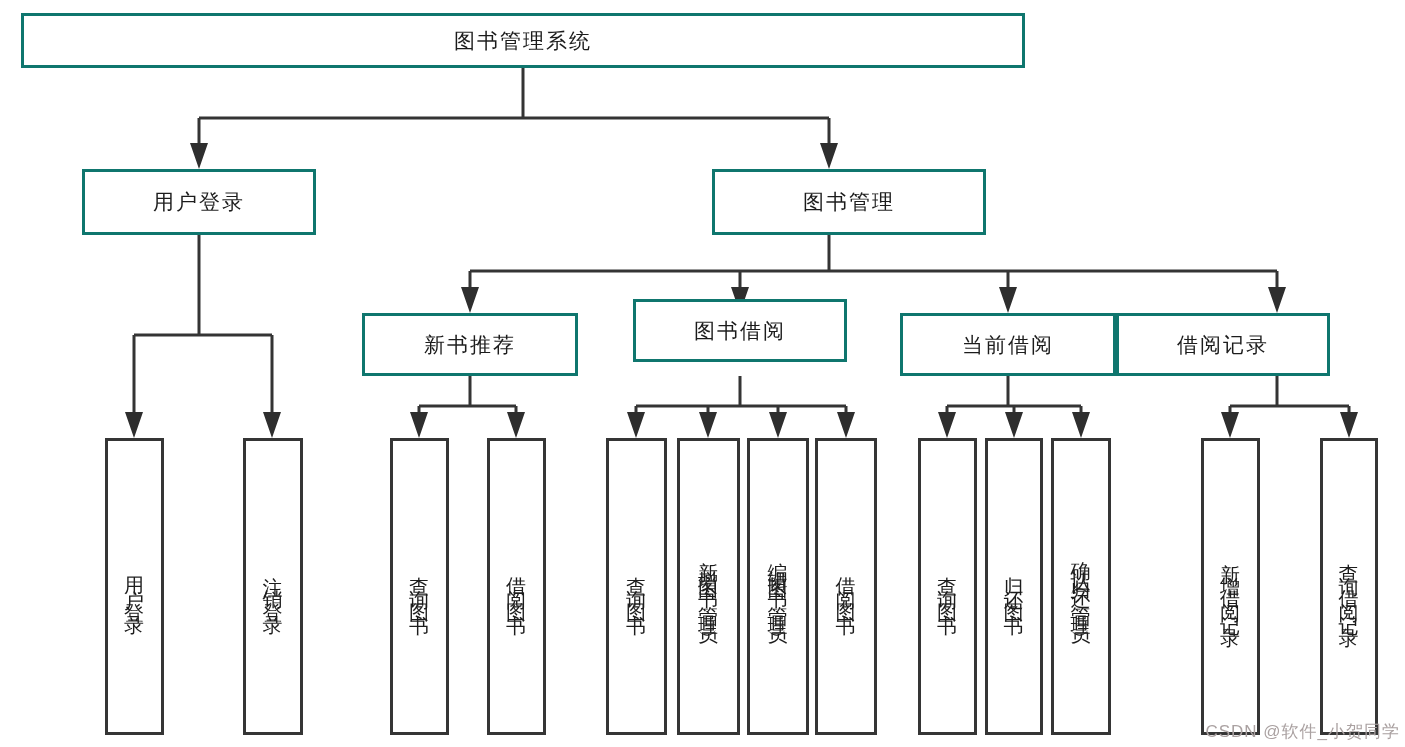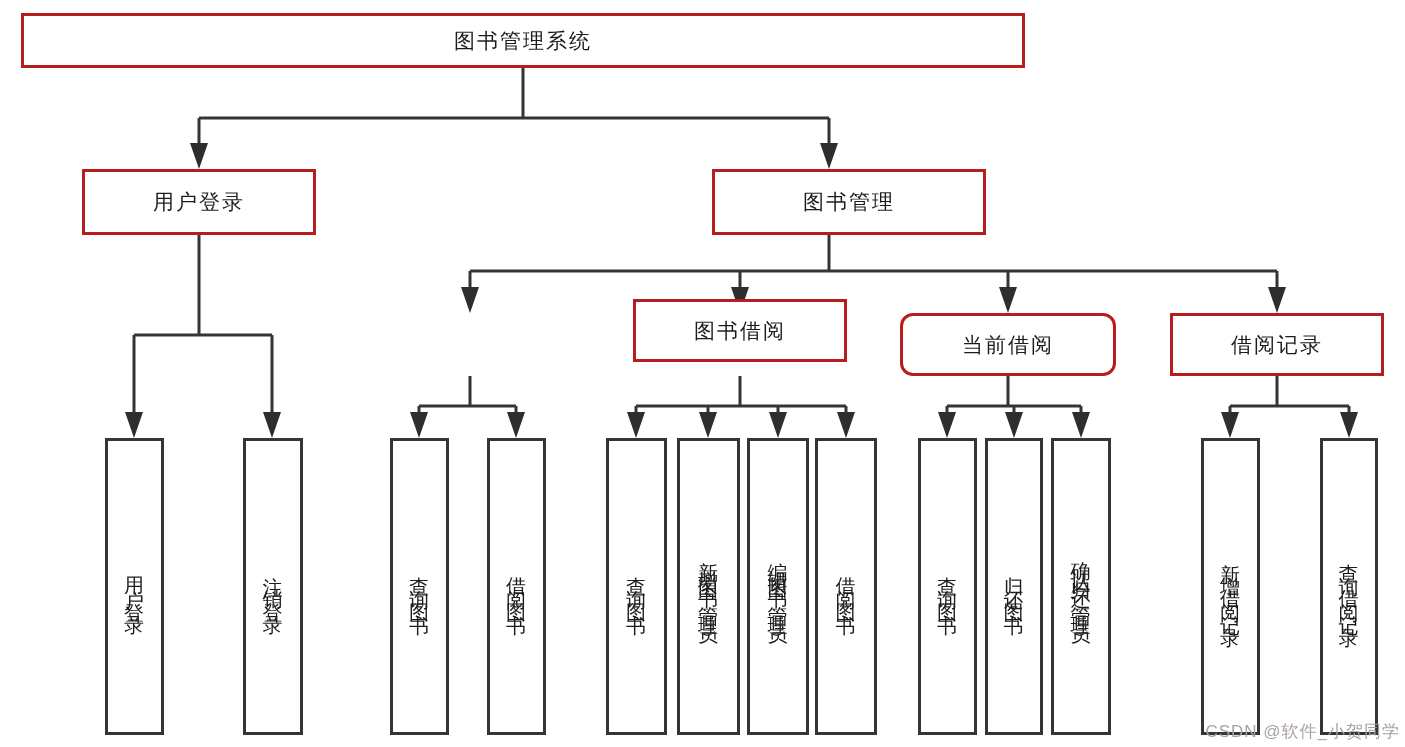--- a/index.html
+++ b/index.html
@@ -4,21 +4,21 @@
 <style>
   html,body{margin:0;padding:0;background:#ffffff;}
   .stage{
     position:relative;width:1405px;height:747px;background:#ffffff;
     font-family:"Liberation Sans","DejaVu Sans",sans-serif;
     color:#1c1c1c;overflow:hidden;
   }
   svg.wires{position:absolute;left:0;top:0;width:1405px;height:747px;}
   .node{
     position:absolute;box-sizing:border-box;background:#ffffff;
-    border:3px solid #b91c1c;display:flex;align-items:center;justify-content:center;
+    border:3px solid #0f766e;display:flex;align-items:center;justify-content:center;
     font-size:21px;letter-spacing:2px;white-space:nowrap;
   }
   .leaf{
     position:absolute;box-sizing:border-box;background:#ffffff;
     border:3px solid #353535;display:flex;align-items:center;justify-content:center;
   }
   .leaf .vtext{
     writing-mode:vertical-rl;text-orientation:mixed;
     font-size:20px;line-height:1;letter-spacing:13px;white-space:nowrap;
   }
@@ -53,23 +53,24 @@
              M938 412 L956 412 L947 438 Z  M1005 412 L1023 412 L1014 438 Z
              M1072 412 L1090 412 L1081 438 Z
              M1221 412 L1239 412 L1230 438 Z  M1340 412 L1358 412 L1349 438 Z"></path>
   </svg>
 
   <div class="node" style="left:21px;top:13px;width:1004px;height:55px;">图书管理系统</div>
 
   <div class="node" style="left:82px;top:169px;width:234px;height:66px;">用户登录</div>
   <div class="node" style="left:712px;top:169px;width:274px;height:66px;">图书管理</div>
 
+  <div class="node" style="left:362px;top:313px;width:216px;height:63px;">新书推荐</div>
   <div class="node" style="left:633px;top:299px;width:214px;height:63px;">图书借阅</div>
-  <div class="node" style="left:900px;top:313px;width:216px;height:63px;border-radius:13px;">当前借阅</div>
-  <div class="node" style="left:1170px;top:313px;width:214px;height:63px;font-family:Liberation Mono, monospace;">借阅记录</div>
+  <div class="node" style="left:900px;top:313px;width:216px;height:63px;">当前借阅</div>
+  <div class="node" style="left:1116px;top:313px;width:214px;height:63px;font-family:Liberation Mono, monospace;">借阅记录</div>
 
   <div class="leaf" style="left:105px;top:438px;width:59px;height:297px;">
     <span class="vtext">用户登录</span>
   </div>
   <div class="leaf" style="left:243px;top:438px;width:60px;height:297px;">
     <span class="vtext">注销登录</span>
   </div>
 
   <div class="leaf" style="left:390px;top:438px;width:59px;height:297px;">
     <span class="vtext">查询图书</span>

